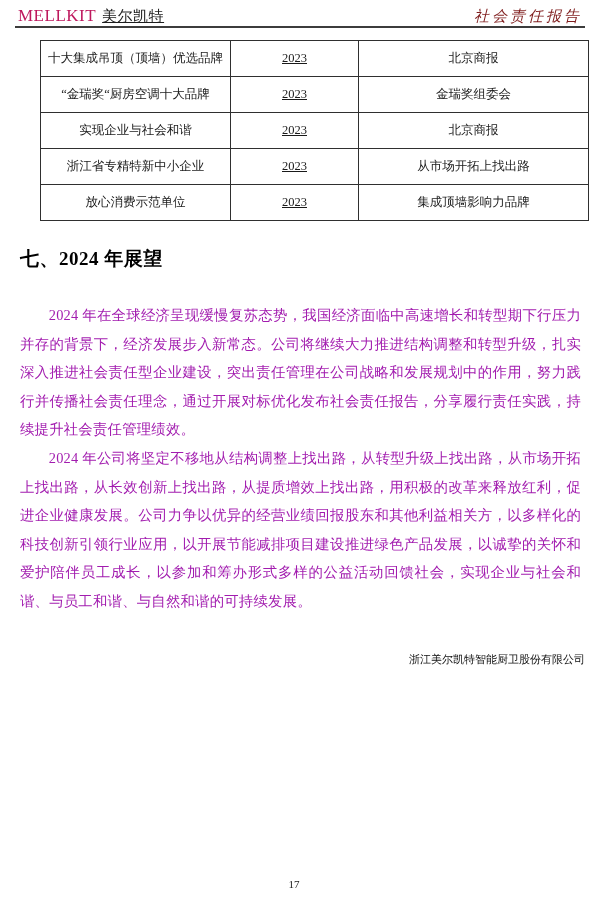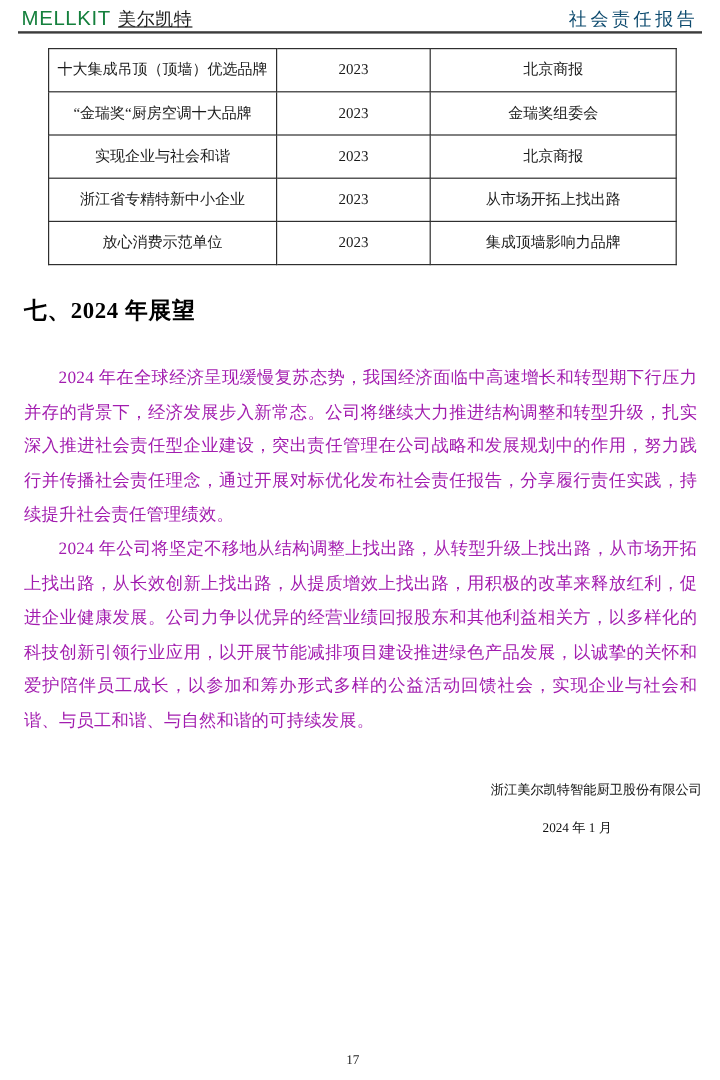--- a/index.html
+++ b/index.html
@@ -16,26 +16,27 @@
   }
   
   .header {
     position: absolute;
     top: 6px; left: 18px; right: 18px;
     display: flex;
     justify-content: space-between;
     align-items: baseline;
   }
   .brand { font-size: 17px; letter-spacing: 0.5px; }
-  .brand-en { color: #15803d; font-family: Liberation Sans, sans-serif; }
+  .brand-en { color: #be185d; font-family: Liberation Serif, serif; }
   .brand-cn { color: #1d1d1d; font-size: 15px; margin-left: 6px; text-decoration: underline; }
   .doc-title {
-    color: #0c4a6e;
+    color: #7f1d1d;
     font-size: 15px;
     letter-spacing: 3px;
+    font-style: italic;
     margin-left: 24px;
   }
   .header-rule {
     position: absolute;
     top: 26px; left: 15px; right: 15px;
     height: 2px;
     background: #3c3c3c;
   }
   
   .awards {
@@ -47,22 +48,22 @@
     font-size: 12.5px;
   }
   .awards td {
     border: 1px solid #2f2f2f;
     height: 36px;
     text-align: center;
     vertical-align: middle;
     padding: 2px 4px;
   }
   .col-award { width: 190px; }
-  .col-year  { width: 128px; }
-  .col-issuer{ width: 205px; }
+  .col-year  { width: 128px; text-decoration: underline; }
+  .col-issuer{ width: 230px; }
   
   .section-heading {
     position: absolute;
     top: 246px; left: 20px;
     font-size: 19px;
     font-weight: bold;
     letter-spacing: 0.5px;
     color: #000;
   }
   .body-text {
@@ -142,20 +143,19 @@
 
   <h2 class="section-heading">七、2024 年展望</h2>
 
   <div class="body-text">
     <p>2024 年在全球经济呈现缓慢复苏态势，我国经济面临中高速增长和转型期下行压力并存的背景下，经济发展步入新常态。公司将继续大力推进结构调整和转型升级，扎实深入推进社会责任型企业建设，突出责任管理在公司战略和发展规划中的作用，努力践行并传播社会责任理念，通过开展对标优化发布社会责任报告，分享履行责任实践，持续提升社会责任管理绩效。</p>
     <p>2024 年公司将坚定不移地从结构调整上找出路，从转型升级上找出路，从市场开拓上找出路，从长效创新上找出路，从提质增效上找出路，用积极的改革来释放红利，促进企业健康发展。公司力争以优异的经营业绩回报股东和其他利益相关方，以多样化的科技创新引领行业应用，以开展节能减排项目建设推进绿色产品发展，以诚挚的关怀和爱护陪伴员工成长，以参加和筹办形式多样的公益活动回馈社会，实现企业与社会和谐、与员工和谐、与自然和谐的可持续发展。</p>
   </div>
 
   <div class="signature">
     <div class="sig-company">浙江美尔凯特智能厨卫股份有限公司</div>
-    <div class="sig-date">2024 年 1 月</div>
   </div>
 
   <div class="footer">
     <span>17</span>
   </div>
 
 </div>
 
 </body></html>

